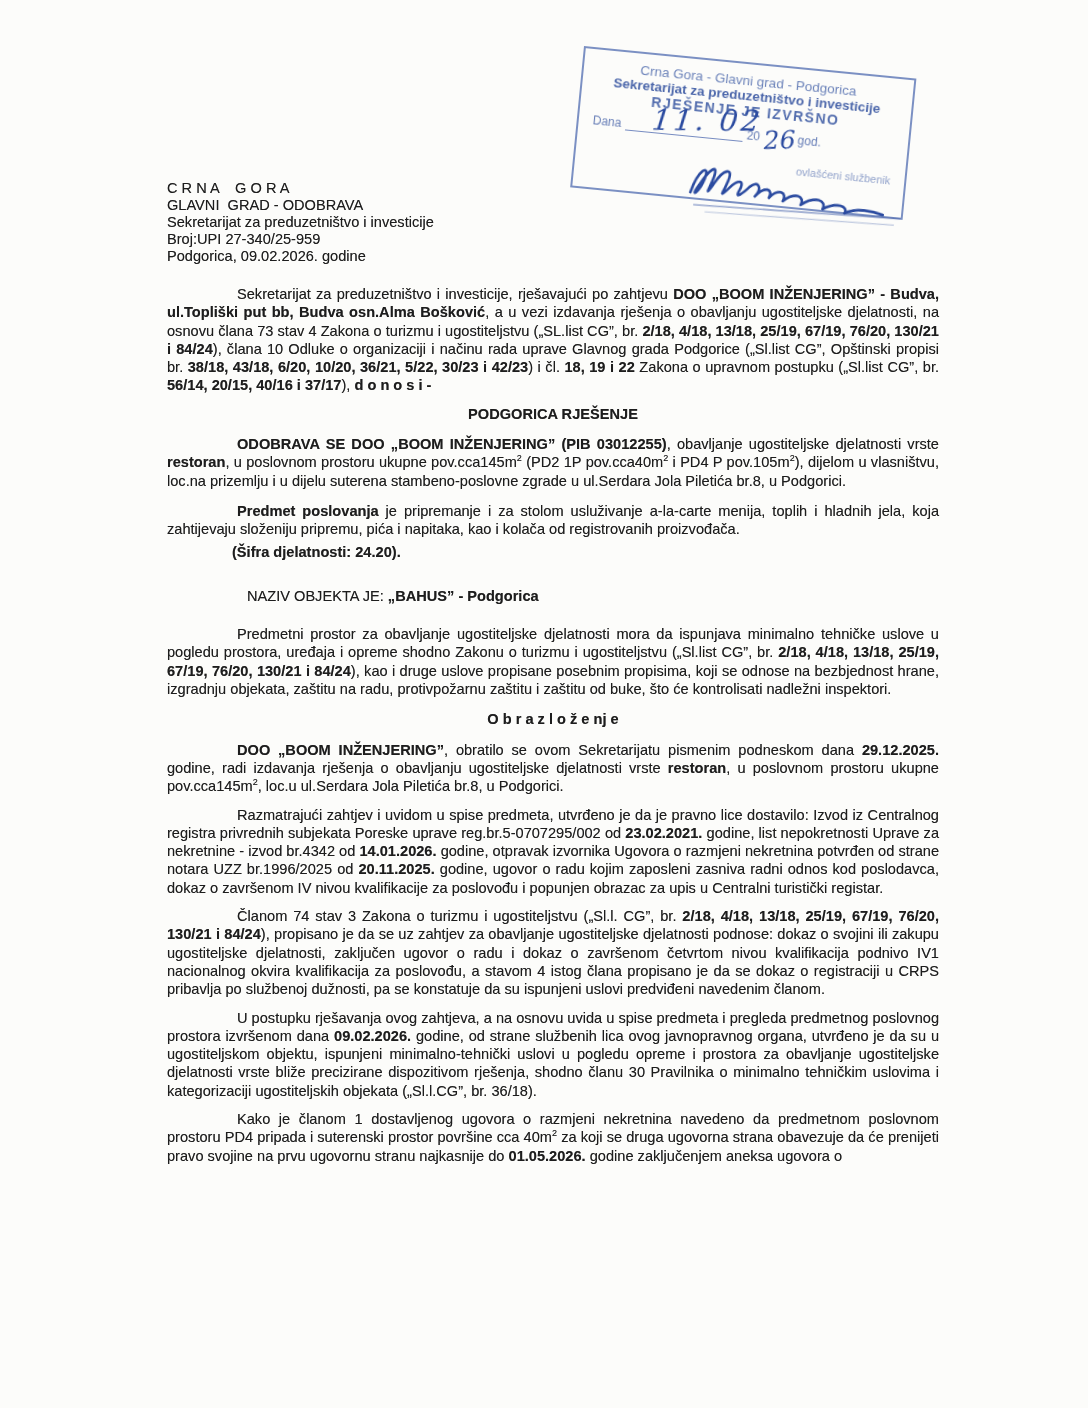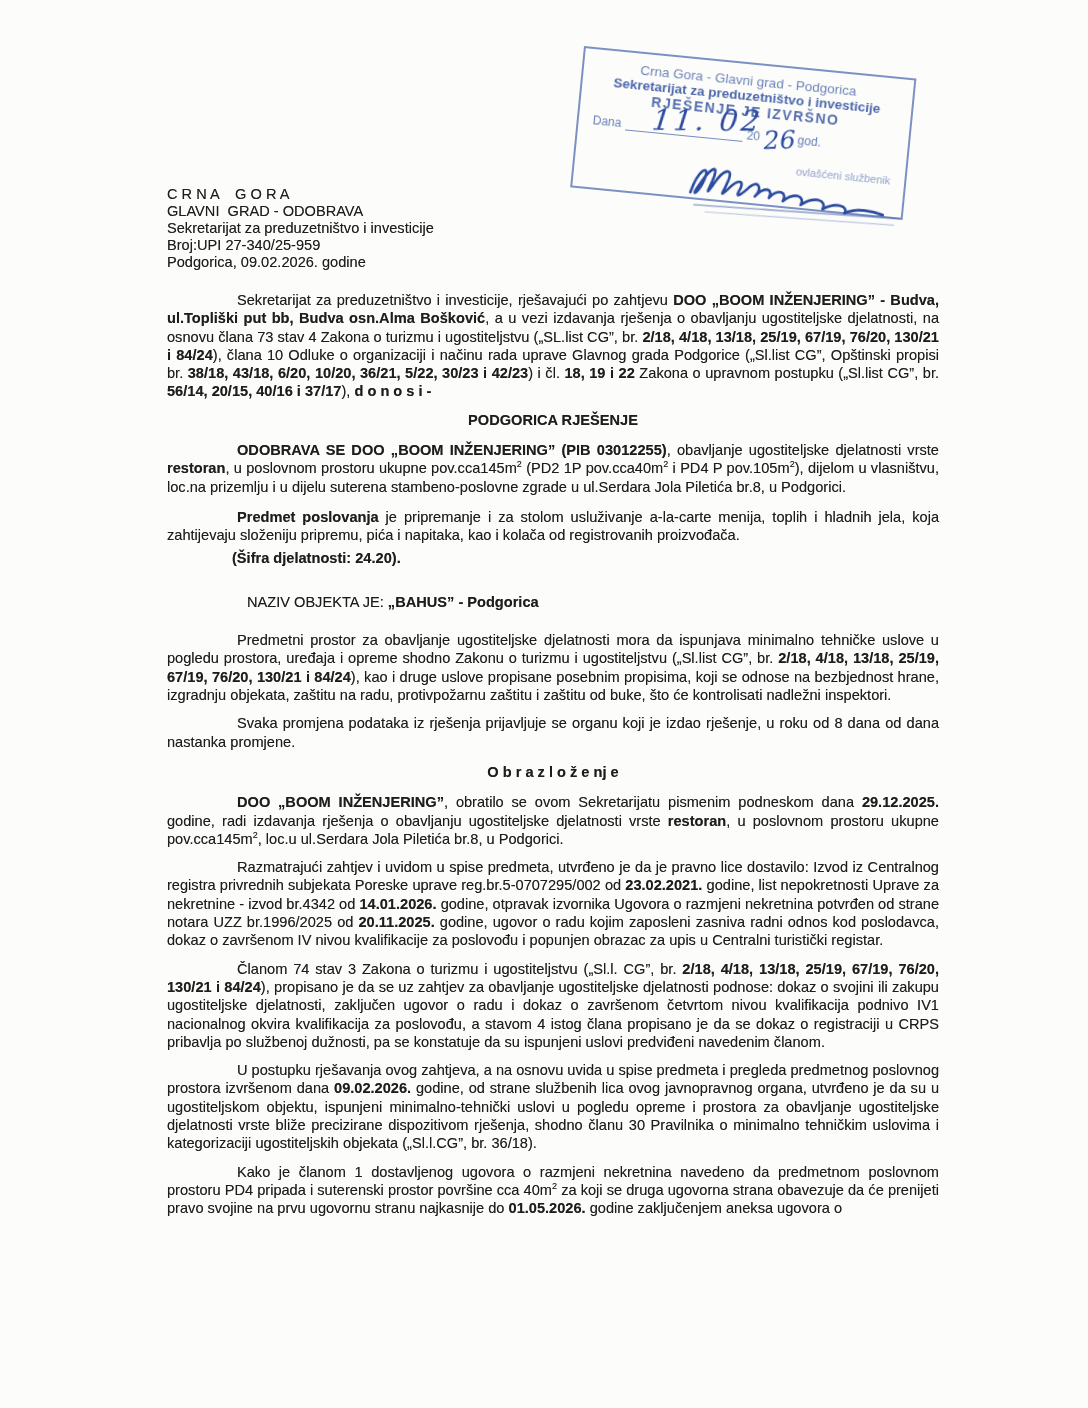--- a/index.html
+++ b/index.html
@@ -6,21 +6,21 @@
   .page{
     position:relative;
     width:1088px;height:1408px;
     background:#fcfcfa;
     font-family:"Liberation Sans","DejaVu Sans",sans-serif;
     color:#1d1d1d;
     overflow:hidden;
   }
   
   .doc{
-    position:absolute;left:167px;top:186px;width:772px;
+    position:absolute;left:167px;top:180px;width:772px;
     font-size:14.6px;line-height:18.3px;
     text-shadow:0 0 .4px rgba(0,0,0,.45);
   }
   .hdr{margin-bottom:2px;}
   .hline{white-space:pre;line-height:17px;}
   .para{margin:0;}
   .body{text-align:justify;text-indent:70px;margin-top:10px;}
   .title{text-align:center;font-weight:bold;text-indent:0;}
   .line{text-align:left;text-indent:0;}
   .ind65{padding-left:65px;}
@@ -82,21 +82,20 @@
       <div class="hline">Podgorica, 09.02.2026. godine</div>
     </div>
     <div>
         <p class="para body mt20"><span>Sekretarijat za preduzetništvo i investicije, rješavajući po zahtjevu </span><span class="b">DOO „BOOM INŽENJERING” - Budva, ul.Topliški put bb, Budva osn.Alma Bošković</span><span>, a u vezi izdavanja rješenja o obavljanju ugostiteljske djelatnosti, na osnovu člana 73 stav 4 Zakona o turizmu i ugostiteljstvu („SL.list CG”, br. </span><span class="b">2/18, 4/18, 13/18, 25/19, 67/19, 76/20, 130/21 i 84/24</span><span>), člana 10 Odluke o organizaciji i načinu rada uprave Glavnog grada Podgorice („Sl.list CG”, Opštinski propisi br. </span><span class="b">38/18, 43/18, 6/20, 10/20, 36/21, 5/22, 30/23 i 42/23</span><span>) i čl. </span><span class="b">18, 19 i 22</span><span> Zakona o upravnom postupku („Sl.list CG”, br. </span><span class="b">56/14, 20/15, 40/16 i 37/17</span><span>), </span><span class="b">d o n o s i -</span></p>
         <p class="para title mt10 mb12"><span class="b">PODGORICA RJEŠENJE</span></p>
         <p class="para body"><span class="b">ODOBRAVA SE DOO „BOOM INŽENJERING” (PIB 03012255)</span><span>, obavljanje ugostiteljske djelatnosti vrste </span><span class="b">restoran</span><span>, u poslovnom prostoru ukupne pov.cca145m</span><sup>2</sup><span> (PD2 1P pov.cca40m</span><sup>2</sup><span> i PD4 P pov.105m</span><sup>2</sup><span>), dijelom u vlasništvu, loc.na prizemlju i u dijelu suterena stambeno-poslovne zgrade u ul.Serdara Jola Piletića br.8, u Podgorici.</span></p>
         <p class="para body mt12"><span class="b">Predmet poslovanja</span><span> je pripremanje i za stolom usluživanje a-la-carte menija, toplih i hladnih jela, koja zahtijevaju složeniju pripremu, pića i napitaka, kao i kolača od registrovanih proizvođača.</span></p>
         <p class="para line ind65 mt4"><span class="b">(Šifra djelatnosti: 24.20).</span></p>
         <p class="para line ind80 mt14"><span>NAZIV OBJEKTA JE: </span><span class="b">„BAHUS” - Podgorica</span></p>
         <p class="para body mt20"><span>Predmetni prostor za obavljanje ugostiteljske djelatnosti mora da ispunjava minimalno tehničke uslove u pogledu prostora, uređaja i opreme shodno Zakonu o turizmu i ugostiteljstvu („Sl.list CG”, br. </span><span class="b">2/18, 4/18, 13/18, 25/19, 67/19, 76/20, 130/21 i 84/24</span><span>), kao i druge uslove propisane posebnim propisima, koji se odnose na bezbjednost hrane, izgradnju objekata, zaštitu na radu, protivpožarnu zaštitu i zaštitu od buke, što će kontrolisati nadležni inspektori.</span></p>
-        <p class="para body"><span>Svaka promjena podataka iz rješenja prijavljuje se organu koji je izdao rješenje, u roku od 8 dana od dana nastanka promjene.</span></p>
         <p class="para title mt12 mb12"><span class="b">O b r a z l o ž e nj e</span></p>
         <p class="para body"><span class="b">DOO „BOOM INŽENJERING”</span><span>, obratilo se ovom Sekretarijatu pismenim podneskom dana </span><span class="b">29.12.2025.</span><span> godine, radi izdavanja rješenja o obavljanju ugostiteljske djelatnosti vrste </span><span class="b">restoran</span><span>, u poslovnom prostoru ukupne pov.cca145m</span><sup>2</sup><span>, loc.u ul.Serdara Jola Piletića br.8, u Podgorici.</span></p>
         <p class="para body"><span>Razmatrajući zahtjev i uvidom u spise predmeta, utvrđeno je da je pravno lice dostavilo: Izvod iz Centralnog registra privrednih subjekata Poreske uprave reg.br.5-0707295/002 od </span><span class="b">23.02.2021.</span><span> godine, list nepokretnosti Uprave za nekretnine - izvod br.4342 od </span><span class="b">14.01.2026.</span><span> godine, otpravak izvornika Ugovora o razmjeni nekretnina potvrđen od strane notara UZZ br.1996/2025 od </span><span class="b">20.11.2025.</span><span> godine, ugovor o radu kojim zaposleni zasniva radni odnos kod poslodavca, dokaz o završenom IV nivou kvalifikacije za poslovođu i popunjen obrazac za upis u Centralni turistički registar.</span></p>
         <p class="para body"><span>Članom 74 stav 3 Zakona o turizmu i ugostiteljstvu („Sl.l. CG”, br. </span><span class="b">2/18, 4/18, 13/18, 25/19, 67/19, 76/20, 130/21 i 84/24</span><span>), propisano je da se uz zahtjev za obavljanje ugostiteljske djelatnosti podnose: dokaz o svojini ili zakupu ugostiteljske djelatnosti, zaključen ugovor o radu i dokaz o završenom četvrtom nivou kvalifikacija podnivo IV1 nacionalnog okvira kvalifikacija za poslovođu, a stavom 4 istog člana propisano je da se dokaz o registraciji u CRPS pribavlja po službenoj dužnosti, pa se konstatuje da su ispunjeni uslovi predviđeni navedenim članom.</span></p>
         <p class="para body"><span>U postupku rješavanja ovog zahtjeva, a na osnovu uvida u spise predmeta i pregleda predmetnog poslovnog prostora izvršenom dana </span><span class="b">09.02.2026.</span><span> godine, od strane službenih lica ovog javnopravnog organa, utvrđeno je da su u ugostiteljskom objektu, ispunjeni minimalno-tehnički uslovi u pogledu opreme i prostora za obavljanje ugostiteljske djelatnosti vrste bliže precizirane dispozitivom rješenja, shodno članu 30 Pravilnika o minimalno tehničkim uslovima i kategorizaciji ugostiteljskih objekata („Sl.l.CG”, br. 36/18).</span></p>
         <p class="para body"><span>Kako je članom 1 dostavljenog ugovora o razmjeni nekretnina navedeno da predmetnom poslovnom prostoru PD4 pripada i suterenski prostor površine cca 40m</span><sup>2</sup><span> za koji se druga ugovorna strana obavezuje da će prenijeti pravo svojine na prvu ugovornu stranu najkasnije do </span><span class="b">01.05.2026.</span><span> godine zaključenjem aneksa ugovora o</span></p>
       </div>
   </div>
 
 </div>

